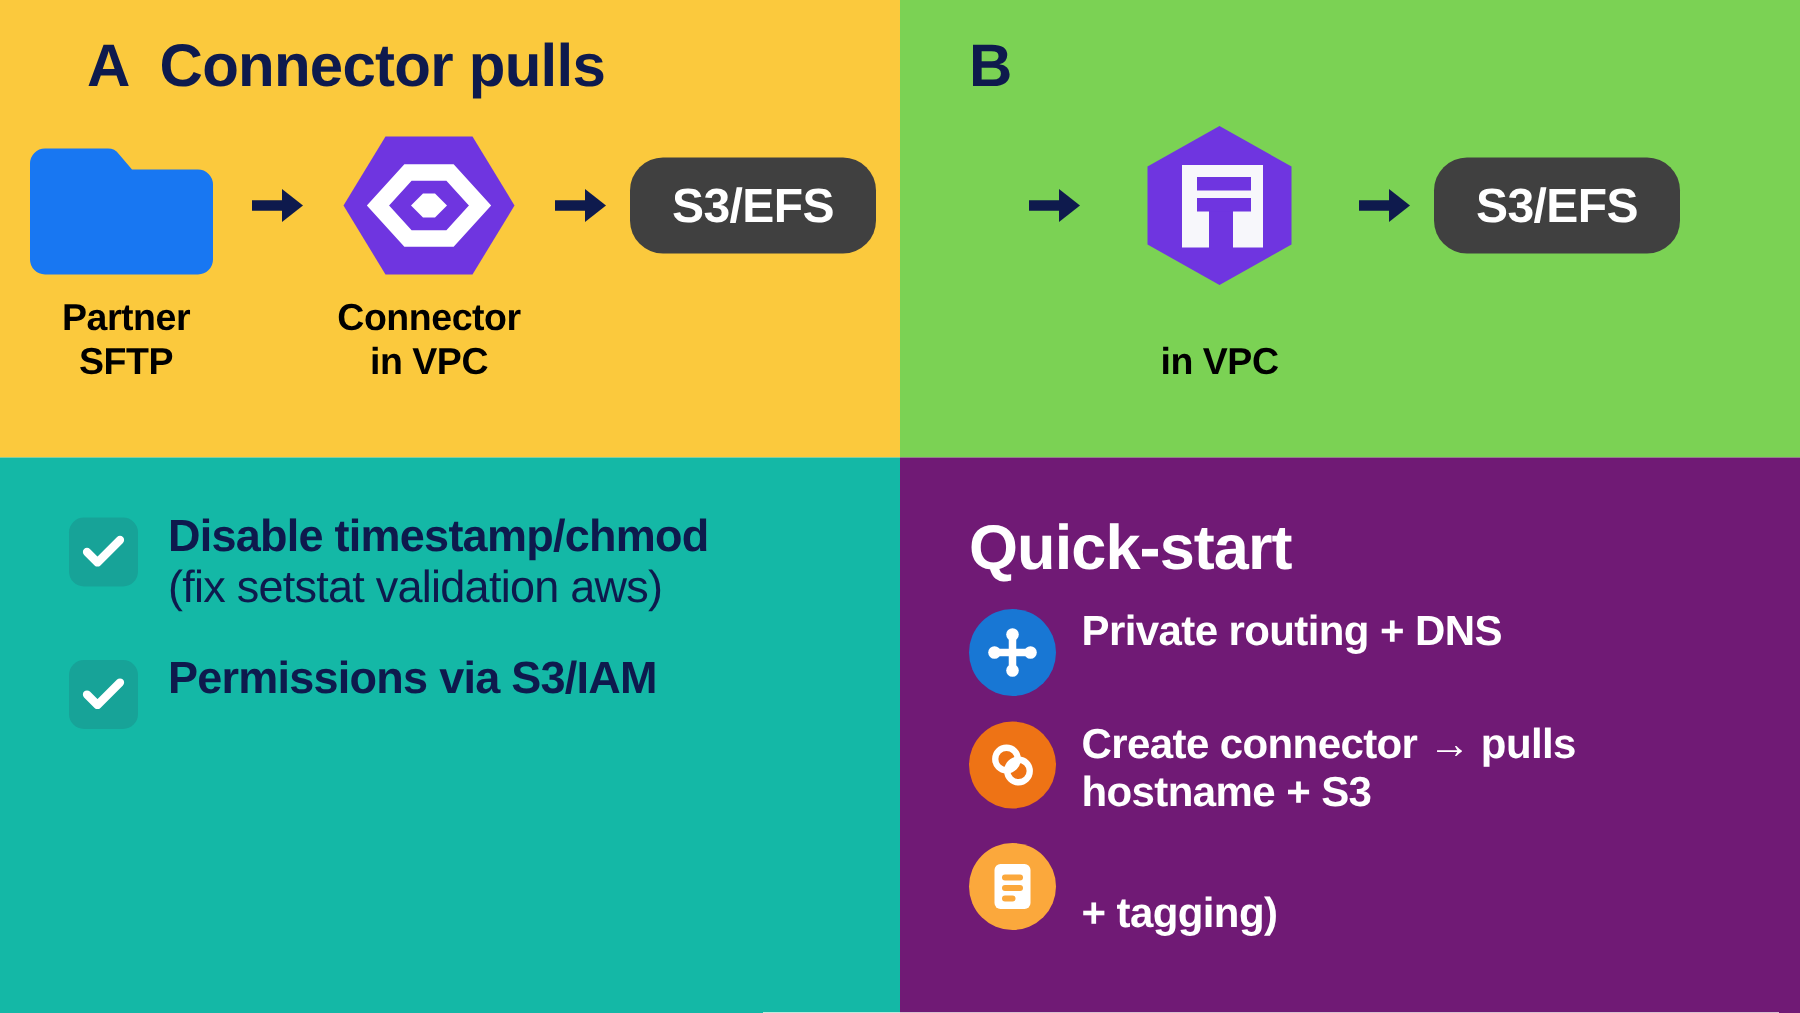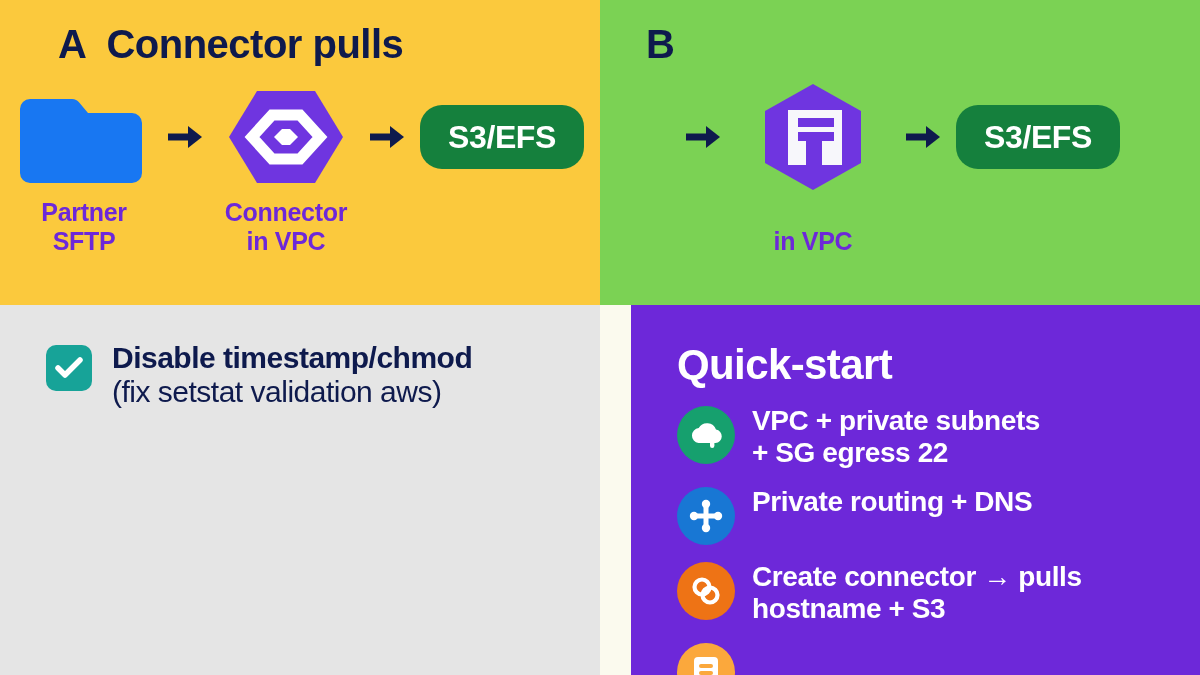--- a/index.html
+++ b/index.html
@@ -12,22 +12,22 @@
     position:relative; width:1200px; height:675px;
     display:grid;
     grid-template-columns:600px 600px;
     grid-template-rows:305px 370px;
   }
 
   
   .panel{ position:relative; overflow:hidden; }
   .panel-a{ background:#FBC93D; }
   .panel-b{ background:#7BD254; }
-  .panel-c{ background:#e5e5e5; }
-  .panel-d{ background:#6d28d9;margin-left:31px; }
+  .panel-c{ background:#14b8a6; }
+  .panel-d{ background:#701a75; }
 
   
   .flow-head{
     display:flex; align-items:baseline; gap:20px;
     padding:22px 0 0 58px;
     color:#0E1A4D;
     font-weight:bold;
     font-size:40px;
     letter-spacing:-0.5px;
     white-space:nowrap;
@@ -36,31 +36,31 @@
   .panel-b .flow-head{ padding-left:46px; }
 
   
   .flow-row{
     display:flex; align-items:flex-start; justify-content:center;
     gap:14px; margin-top:22px; padding:0 18px;
   }
   .node{ display:flex; flex-direction:column; align-items:center; width:150px; }
   .node-art{ height:96px; display:flex; align-items:center; justify-content:center; }
   .node-label{
-    margin-top:13px; text-align:center; color:#6d28d9;
+    margin-top:13px; text-align:center; color:#000000;
     font-weight:bold; font-size:25px; line-height:1.14; letter-spacing:-0.3px;
   }
   .arrow{
     height:96px; display:flex; align-items:center; justify-content:center;
     width:42px; flex:0 0 42px;
   }
   .arrow svg{ display:block; }
 
   .pill{
-    background:#15803d; color:#ffffff;
+    background:#404040; color:#ffffff;
     border-radius:22px;
     padding:16px 28px;
     font-size:32px; font-weight:bold; letter-spacing:-0.4px;
     line-height:1; white-space:nowrap;
   }
   .pill-wrap{ width:160px; display:flex; flex-direction:column; align-items:center; }
 
   
   .check-list{ padding:36px 14px 0 46px; display:flex; flex-direction:column; gap:27px; }
   .check-item{ display:flex; gap:20px; align-items:flex-start; }
@@ -204,43 +204,41 @@
           <svg width="28" height="22" viewBox="0 0 28 22">
               <path d="M3 11 L10 18 L25 3" fill="none" stroke="#FFFFFF" stroke-width="5.5" stroke-linecap="round" stroke-linejoin="round"></path>
             </svg>
         </span>
         <span class="check-text">
           <span class="strong">Disable timestamp/chmod</span>
           <span class="sub">(fix setstat validation aws)</span>
         </span>
       </div>
 
+      <div class="check-item">
+        <span class="check-box">
+          <svg width="28" height="22" viewBox="0 0 28 22">
+              <path d="M3 11 L10 18 L25 3" fill="none" stroke="#FFFFFF" stroke-width="5.5" stroke-linecap="round" stroke-linejoin="round"></path>
+            </svg>
+        </span>
+        <span class="check-text">
+          <span class="strong">Permissions via S3/IAM</span>
+        </span>
+      </div>
 
 
     </div>
   </section>
 
   <section class="panel panel-d">
     <div class="qs">
       <div class="qs-title">Quick-start</div>
 
       <div class="qs-list">
 
-        <div class="qs-item">
-          <span class="qs-icon" style="background:#16A06E">
-            <svg width="34" height="28" viewBox="0 0 34 28" aria-hidden="true">
-              <path d="M9.5 22 A7.5 7.5 0 0 1 9.7 7.1 A9.5 9.5 0 0 1 27 8.5 A6.8 6.8 0 0 1 26.5 22 Z" fill="#FFFFFF"></path>
-              <rect x="21" y="17" width="4.4" height="10" rx="2.2" fill="#FFFFFF"></rect>
-            </svg>
-          </span>
-          <span class="qs-text">
-            <span>VPC + private subnets</span><br>
-            <span>+ SG egress 22</span>
-          </span>
-        </div>
 
         <div class="qs-item">
           <span class="qs-icon" style="background:#1877D4">
             <svg width="34" height="34" viewBox="0 0 34 34" aria-hidden="true">
               <path d="M17 5 V29 M5 17 H29" stroke="#FFFFFF" stroke-width="5" stroke-linecap="round"></path>
               <circle cx="17" cy="5" r="4.2" fill="#FFFFFF"></circle>
               <circle cx="17" cy="29" r="4.2" fill="#FFFFFF"></circle>
               <circle cx="5" cy="17" r="4.2" fill="#FFFFFF"></circle>
               <circle cx="29" cy="17" r="4.2" fill="#FFFFFF"></circle>
             </svg>

